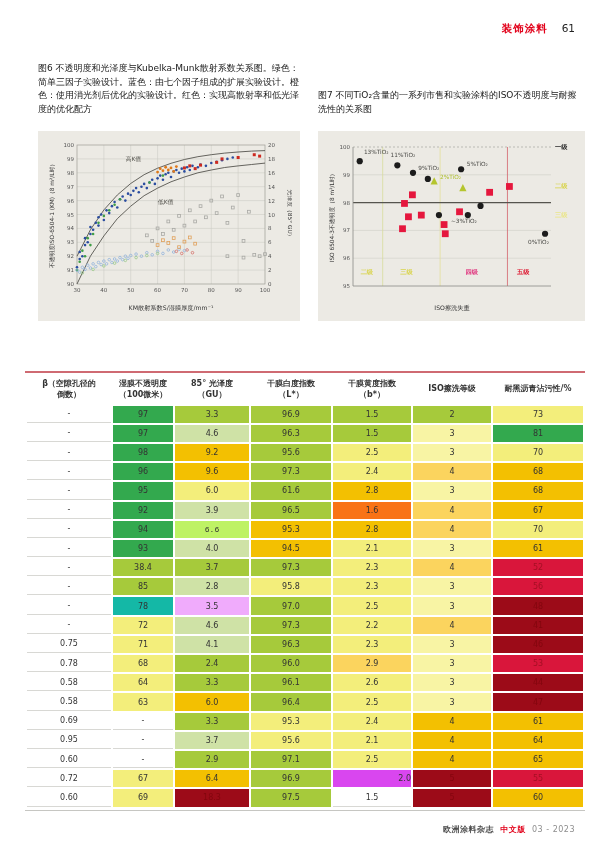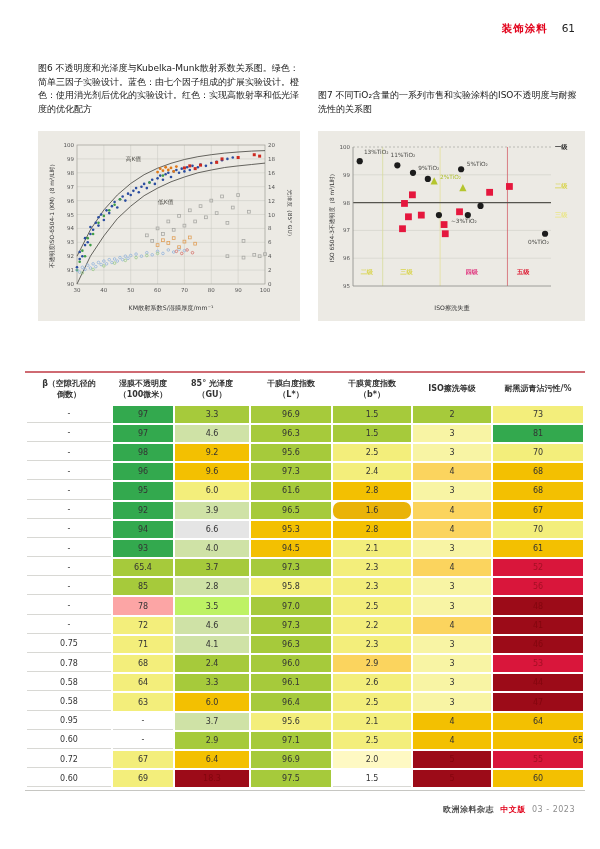--- a/index.html
+++ b/index.html
@@ -400,64 +400,64 @@
             <td class="c-yg" style="background: rgb(166, 202, 59);">61.6</td>
             <td class="c-gd" style="background: rgb(243, 192, 1);">2.8</td>
             <td class="c-py" style="background: rgb(248, 244, 164);">3</td>
             <td class="c-gd" style="background: rgb(243, 192, 1);">68</td>
           </tr>
           <tr>
             <td class="c-w">-</td>
             <td class="c-g" style="background: rgb(51, 169, 78);">92</td>
             <td class="c-pg" style="background: rgb(207, 226, 166);">3.9</td>
             <td class="c-yg" style="background: rgb(166, 202, 59);">96.5</td>
-            <td class="c-yg" style="background: #eab308; border-radius: 7px;">1.6</td>
+            <td class="c-yg" style="background: #f97316;">1.6</td>
             <td class="c-am" style="background: rgb(251, 212, 94);">4</td>
             <td class="c-gd" style="background: rgb(243, 192, 1);">67</td>
           </tr>
           <tr>
             <td class="c-w">-</td>
             <td class="c-g" style="background: rgb(51, 169, 78);">94</td>
-            <td class="c-ly" style="background: #e5e5e5;">6.6</td>
+            <td class="c-ly" style="background: #bef264; font-family: Liberation Mono, monospace;">6.6</td>
             <td class="c-gd" style="background: rgb(243, 192, 1);">95.3</td>
             <td class="c-gd" style="background: rgb(243, 192, 1);">2.8</td>
             <td class="c-am" style="background: rgb(251, 212, 94);">4</td>
             <td class="c-ly" style="background: rgb(243, 238, 123);">70</td>
           </tr>
           <tr>
             <td class="c-w">-</td>
             <td class="c-g" style="background: rgb(51, 169, 78);">93</td>
             <td class="c-pg" style="background: rgb(207, 226, 166);">4.0</td>
             <td class="c-gd" style="background: rgb(243, 192, 1);">94.5</td>
             <td class="c-ly" style="background: rgb(243, 238, 123);">2.1</td>
             <td class="c-py" style="background: rgb(248, 244, 164);">3</td>
             <td class="c-gd" style="background: rgb(243, 192, 1);">61</td>
           </tr>
           <tr>
             <td class="c-w">-</td>
-            <td class="c-yg" style="background: rgb(166, 202, 59);">65.4</td>
+            <td class="c-yg" style="background: rgb(166, 202, 59);">38.4</td>
             <td class="c-yg" style="background: rgb(166, 202, 59);">3.7</td>
             <td class="c-yg" style="background: rgb(166, 202, 59);">97.3</td>
             <td class="c-ly" style="background: rgb(243, 238, 123);">2.3</td>
             <td class="c-am" style="background: rgb(251, 212, 94);">4</td>
             <td class="c-r" style="background: rgb(217, 22, 59);">52</td>
           </tr>
           <tr>
             <td class="c-w">-</td>
             <td class="c-yg" style="background: rgb(166, 202, 59);">85</td>
             <td class="c-pg" style="background: rgb(207, 226, 166);">2.8</td>
             <td class="c-ly" style="background: rgb(243, 238, 123);">95.8</td>
             <td class="c-ly" style="background: rgb(243, 238, 123);">2.3</td>
             <td class="c-py" style="background: rgb(248, 244, 164);">3</td>
             <td class="c-r" style="background: rgb(217, 22, 59);">56</td>
           </tr>
           <tr>
             <td class="c-w">-</td>
-            <td class="c-ly" style="background: #fca5a5;">78</td>
-            <td class="c-yg" style="background: #bef264;">3.5</td>
+            <td class="c-ly" style="background: #14b8a6;">78</td>
+            <td class="c-yg" style="background: #f0abfc;">3.5</td>
             <td class="c-yg" style="background: rgb(166, 202, 59);">97.0</td>
             <td class="c-ly" style="background: rgb(243, 238, 123);">2.5</td>
             <td class="c-py" style="background: rgb(248, 244, 164);">3</td>
             <td class="c-dr" style="background: rgb(156, 11, 24);">48</td>
           </tr>
           <tr>
             <td class="c-w">-</td>
             <td class="c-ly" style="background: rgb(243, 238, 123);">72</td>
             <td class="c-pg" style="background: rgb(207, 226, 166);">4.6</td>
             <td class="c-yg" style="background: rgb(166, 202, 59);">97.3</td>
@@ -495,43 +495,52 @@
           <tr>
             <td class="c-w">0.58</td>
             <td class="c-ly" style="background: rgb(243, 238, 123);">63</td>
             <td class="c-gd" style="background: rgb(243, 192, 1);">6.0</td>
             <td class="c-yg" style="background: rgb(166, 202, 59);">96.4</td>
             <td class="c-ly" style="background: rgb(243, 238, 123);">2.5</td>
             <td class="c-py" style="background: rgb(248, 244, 164);">3</td>
             <td class="c-dr" style="background: rgb(156, 11, 24);">47</td>
           </tr>
           <tr>
+            <td class="c-w">0.69</td>
+            <td class="c-w">-</td>
+            <td class="c-yg" style="background: rgb(166, 202, 59);">3.3</td>
+            <td class="c-ly" style="background: rgb(243, 238, 123);">95.3</td>
+            <td class="c-ly" style="background: rgb(243, 238, 123);">2.4</td>
+            <td class="c-gd" style="background: rgb(243, 192, 1);">4</td>
+            <td class="c-gd" style="background: rgb(243, 192, 1);">61</td>
+          </tr>
+          <tr>
             <td class="c-w">0.95</td>
             <td class="c-w">-</td>
             <td class="c-pg" style="background: rgb(207, 226, 166);">3.7</td>
             <td class="c-ly" style="background: rgb(243, 238, 123);">95.6</td>
             <td class="c-ly" style="background: rgb(243, 238, 123);">2.1</td>
             <td class="c-gd" style="background: rgb(243, 192, 1);">4</td>
             <td class="c-gd" style="background: rgb(243, 192, 1);">64</td>
           </tr>
           <tr>
             <td class="c-w">0.60</td>
             <td class="c-w">-</td>
             <td class="c-yg" style="background: rgb(166, 202, 59);">2.9</td>
             <td class="c-yg" style="background: rgb(166, 202, 59);">97.1</td>
             <td class="c-ly" style="background: rgb(243, 238, 123);">2.5</td>
             <td class="c-gd" style="background: rgb(243, 192, 1);">4</td>
-            <td class="c-gd" style="background: rgb(243, 192, 1); text-align: right;">65</td>
+            <td class="c-gd" style="background: rgb(243, 192, 1);">65</td>
           </tr>
           <tr>
             <td class="c-w">0.72</td>
             <td class="c-ly" style="background: rgb(243, 238, 123);">67</td>
             <td class="c-gd" style="background: rgb(243, 192, 1);">6.4</td>
             <td class="c-yg" style="background: rgb(166, 202, 59);">96.9</td>
-            <td class="c-ly" style="background: #fef9c3;">2.0</td>
+            <td class="c-ly" style="background: #d946ef; text-align: right;">2.0</td>
             <td class="c-dr" style="background: rgb(156, 11, 24);">5</td>
             <td class="c-r" style="background: rgb(217, 22, 59);">55</td>
           </tr>
           <tr>
             <td class="c-w">0.60</td>
             <td class="c-ly" style="background: rgb(243, 238, 123);">69</td>
             <td class="c-dr" style="background: rgb(156, 11, 24);">18.3</td>
             <td class="c-yg" style="background: rgb(166, 202, 59);">97.5</td>
             <td class="c-w">1.5</td>
             <td class="c-dr" style="background: rgb(156, 11, 24);">5</td>

